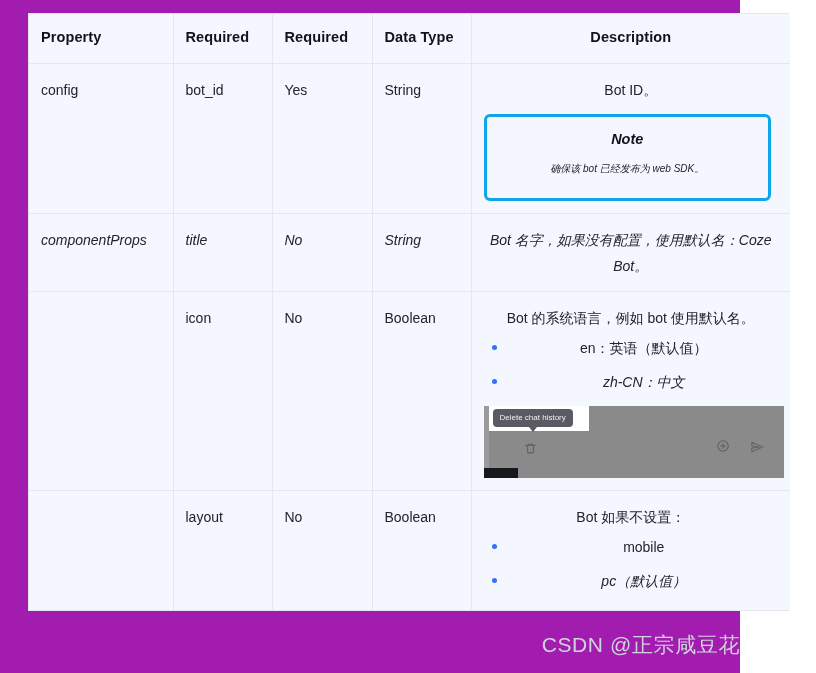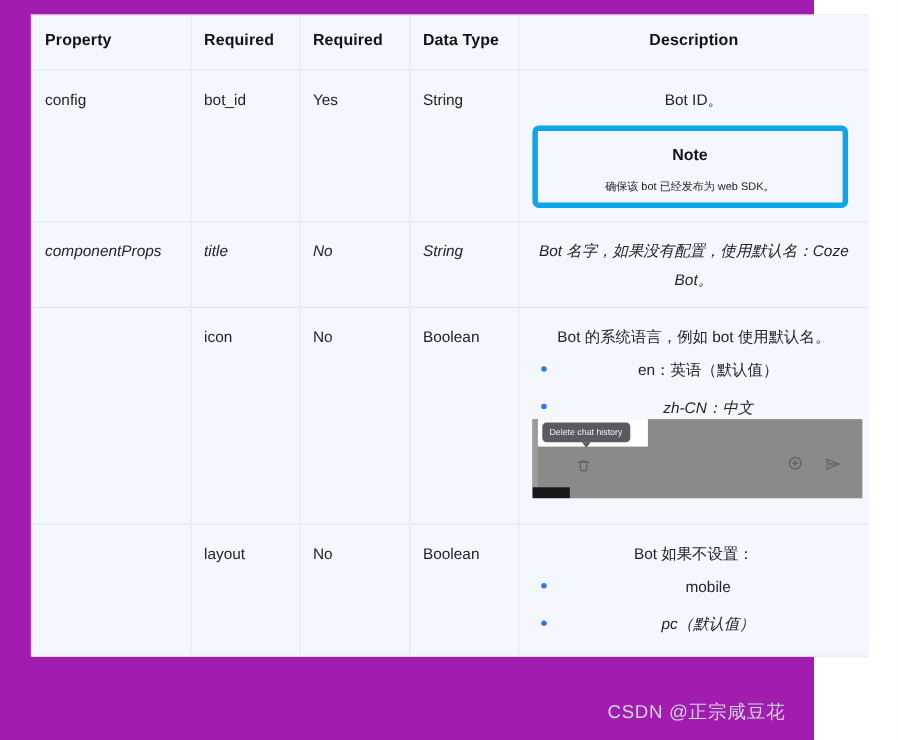--- a/index.html
+++ b/index.html
@@ -91,25 +91,26 @@
     font-size: 14px;
     line-height: 26px;
     color: #20242b;
     margin: 0;
   }
 
   
   .note-box {
     margin-top: 11px;
     margin-right: 7px;
-    border: 5px solid #0ea5e9;
+    border: 3px solid #0ea5e9;
     border-radius: 6px;
     background: #f4f7fd;
-    padding: 12px 14px 2px 14px;
+    padding: 12px 14px 18px 14px;
     box-sizing: border-box;
+    font-style: italic;
   }
   .note-title {
     font-size: 14.5px;
     font-weight: bold;
     color: #10131a;
     line-height: 20px;
     margin-bottom: 9px;
   }
   .note-body {
     font-size: 10px;
@@ -138,20 +139,21 @@
     top: 8px;
     width: 5px;
     height: 5px;
     border-radius: 50%;
     background: #3370ff;
   }
 
   
   .shot {
     position: relative;
+    margin-top: 13px;
     width: 300px;
     height: 72px;
     background: #8a8a8a;
     overflow: hidden;
   }
   .shot-dark-strip {
     position: absolute;
     left: 0;
     bottom: 0;
     width: 34px;
@@ -201,23 +203,23 @@
     position: absolute;
     opacity: 0.55;
   }
   .icon-trash { left: 40px; top: 31px; }
   .icon-plus  { left: 232px; top: 29px; }
   .icon-send  { left: 266px; top: 30px; }
 
   
   .watermark {
     position: absolute;
-    right: 26px;
+    right: 0;
     bottom: 14px;
-    font-size: 17px;
+    font-size: 21px;
     color: #cfd4dc;
     letter-spacing: 0.6px;
     white-space: nowrap;
     font-family: "Liberation Sans", "DejaVu Sans", sans-serif;
     user-select: none;
   }
 </style>
 </head>
 <body>
 

